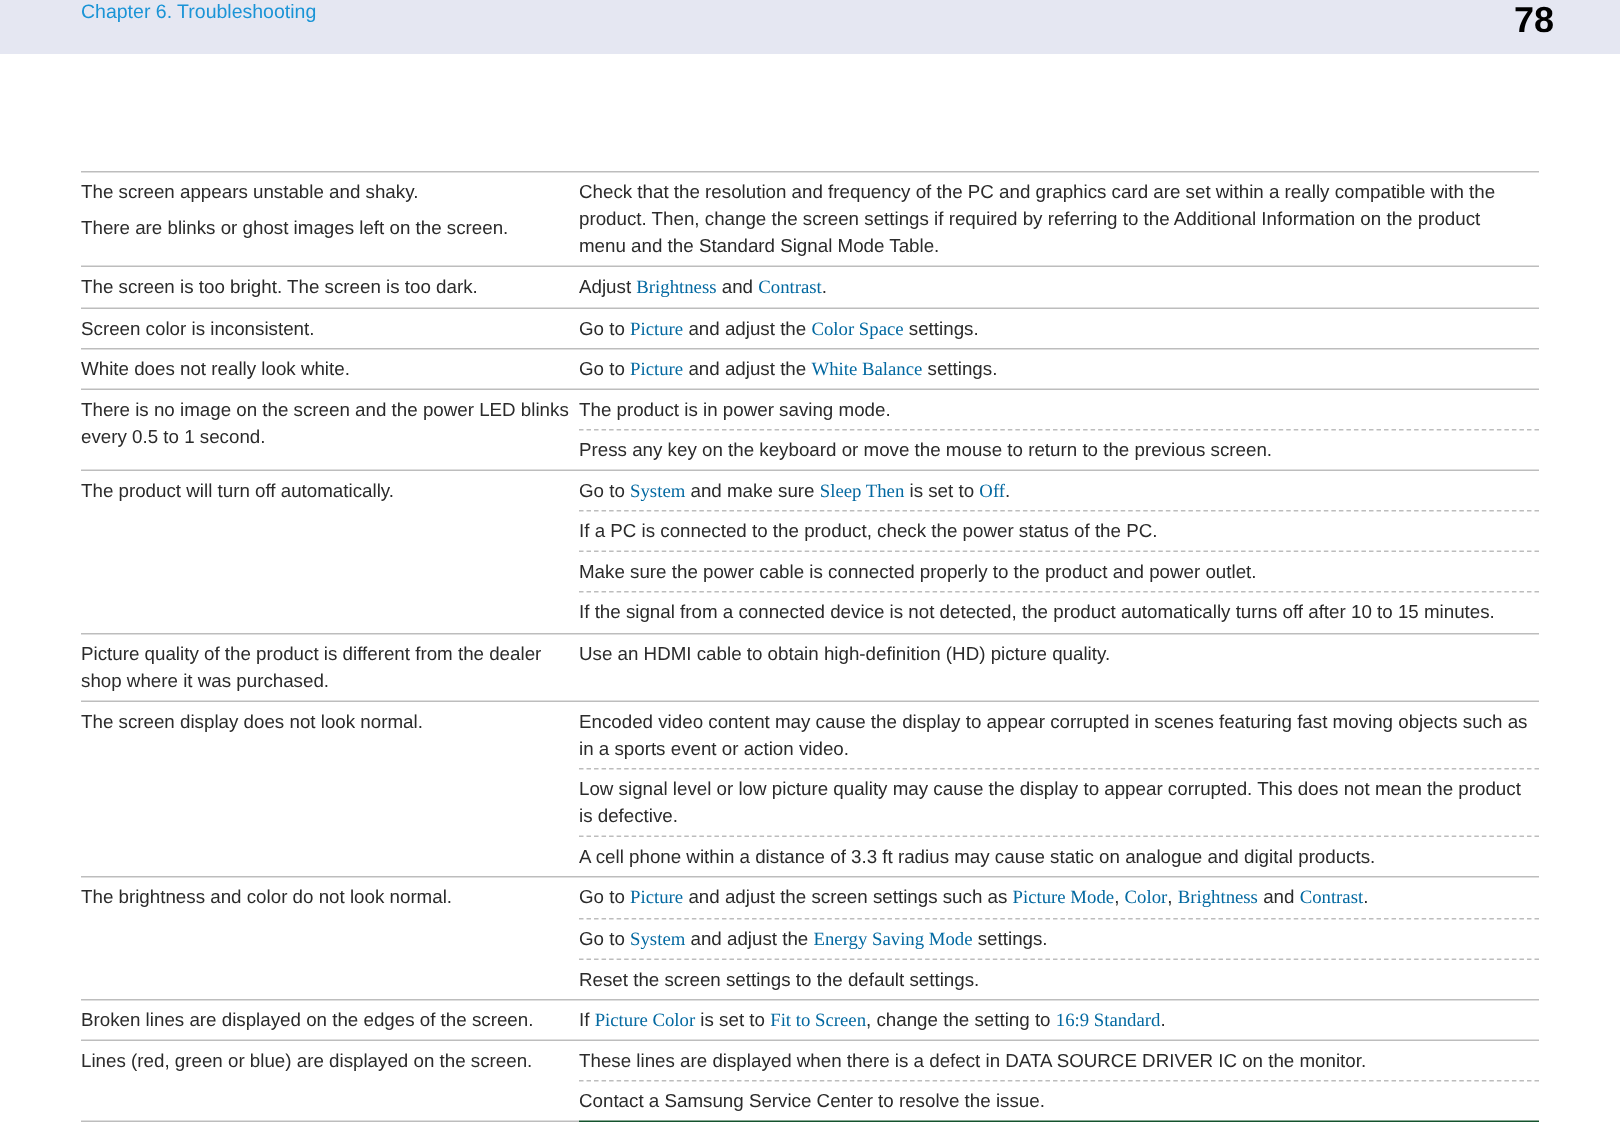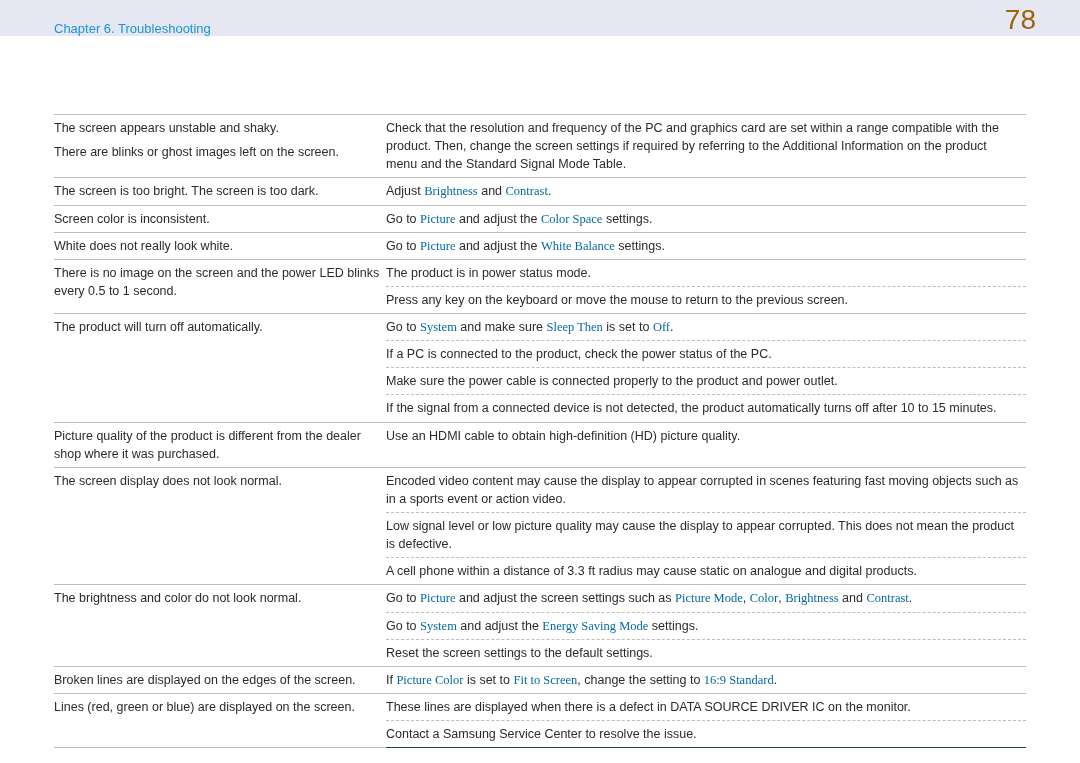--- a/index.html
+++ b/index.html
@@ -1,20 +1,20 @@
 <!DOCTYPE html>
 <html><head>
 <meta charset="utf-8">
 <style>
   * { box-sizing: border-box; margin: 0; padding: 0; }
   html, body { width: 1080px; height: 763px; background: #fff; font-family: Arial, Helvetica, sans-serif; color: #2b2b2b; }
   .page { width: 1080px; height: 763px; position: relative; }
-  .header-band { background: #e5e7f2; height: 36px; width: 100%; display: flex; align-items: flex-end; justify-content: space-between; padding: 0 44px 0 54px; }
+  .header-band { background: #e5e7f2; height: 36px; width: 100%; display: flex; align-items: flex-start; justify-content: space-between; padding: 0 44px 0 54px; }
   .chapter { color: #1a94d6; font-size: 13px; font-weight: 400; }
-  .page-number { color: #a16207; font-size: 28px; font-weight: 400; }
+  .page-number { color: #000000; font-size: 24px; font-weight: 700; }
   .content { padding: 78px 54px 0 54px; font-size: 12.5px; line-height: 1.45; }
   table { width: 100%; border-collapse: collapse; table-layout: fixed; }
   col.left { width: 332px; }
   td { padding: 4px 6px 4px 0; vertical-align: top; }
   .row-top td { border-top: 1px solid #bdbdbd; }
   .row-top-dash td.right { border-top: 1px dashed #bdbdbd; }
   .row-bottom td { border-bottom: 1px solid #14532d; }
   .hl { color: #0369a1; font-family: Liberation Serif, serif; }
 </style>
 </head>
@@ -33,21 +33,21 @@
           <col>
         </colgroup>
 
       <tbody>
           <tr class="row-top">
         <td rowspan="2" class="left">
           <div>The screen appears unstable and shaky.</div>
           <div style="height:6px"></div>
           <div>There are blinks or ghost images left on the screen.</div>
         </td>
-        <td rowspan="2" class="right">Check that the resolution and frequency of the PC and graphics card are set within a range compatible with the product. Then, change the screen settings if required by referring to the Additional Information on the product menu and the Standard Signal Mode Table.</td>
+        <td rowspan="2" class="right">Check that the resolution and frequency of the PC and graphics card are set within a really compatible with the product. Then, change the screen settings if required by referring to the Additional Information on the product menu and the Standard Signal Mode Table.</td>
       </tr>
       <tr></tr>
 
       <tr class="row-top">
         <td>The screen is too bright. The screen is too dark.</td>
         <td class="right">
           <span>Adjust </span><span class="hl">Brightness</span><span> and </span><span class="hl">Contrast</span><span>.</span>
         </td>
       </tr>
 
@@ -60,21 +60,21 @@
 
       <tr class="row-top">
         <td>White does not really look white.</td>
         <td class="right">
           <span>Go to </span><span class="hl">Picture</span><span> and adjust the </span><span class="hl">White Balance</span><span> settings.</span>
         </td>
       </tr>
 
       <tr class="row-top">
         <td rowspan="2">There is no image on the screen and the power LED blinks every 0.5 to 1 second.</td>
-        <td class="right">The product is in power status mode.</td>
+        <td class="right">The product is in power saving mode.</td>
       </tr>
       <tr class="row-top-dash">
         <td class="right">Press any key on the keyboard or move the mouse to return to the previous screen.</td>
       </tr>
 
       <tr class="row-top">
         <td rowspan="4">The product will turn off automatically.</td>
         <td class="right">
           <span>Go to </span><span class="hl">System</span><span> and make sure </span><span class="hl">Sleep Then</span><span> is set to </span><span class="hl">Off</span><span>.</span>
         </td>

